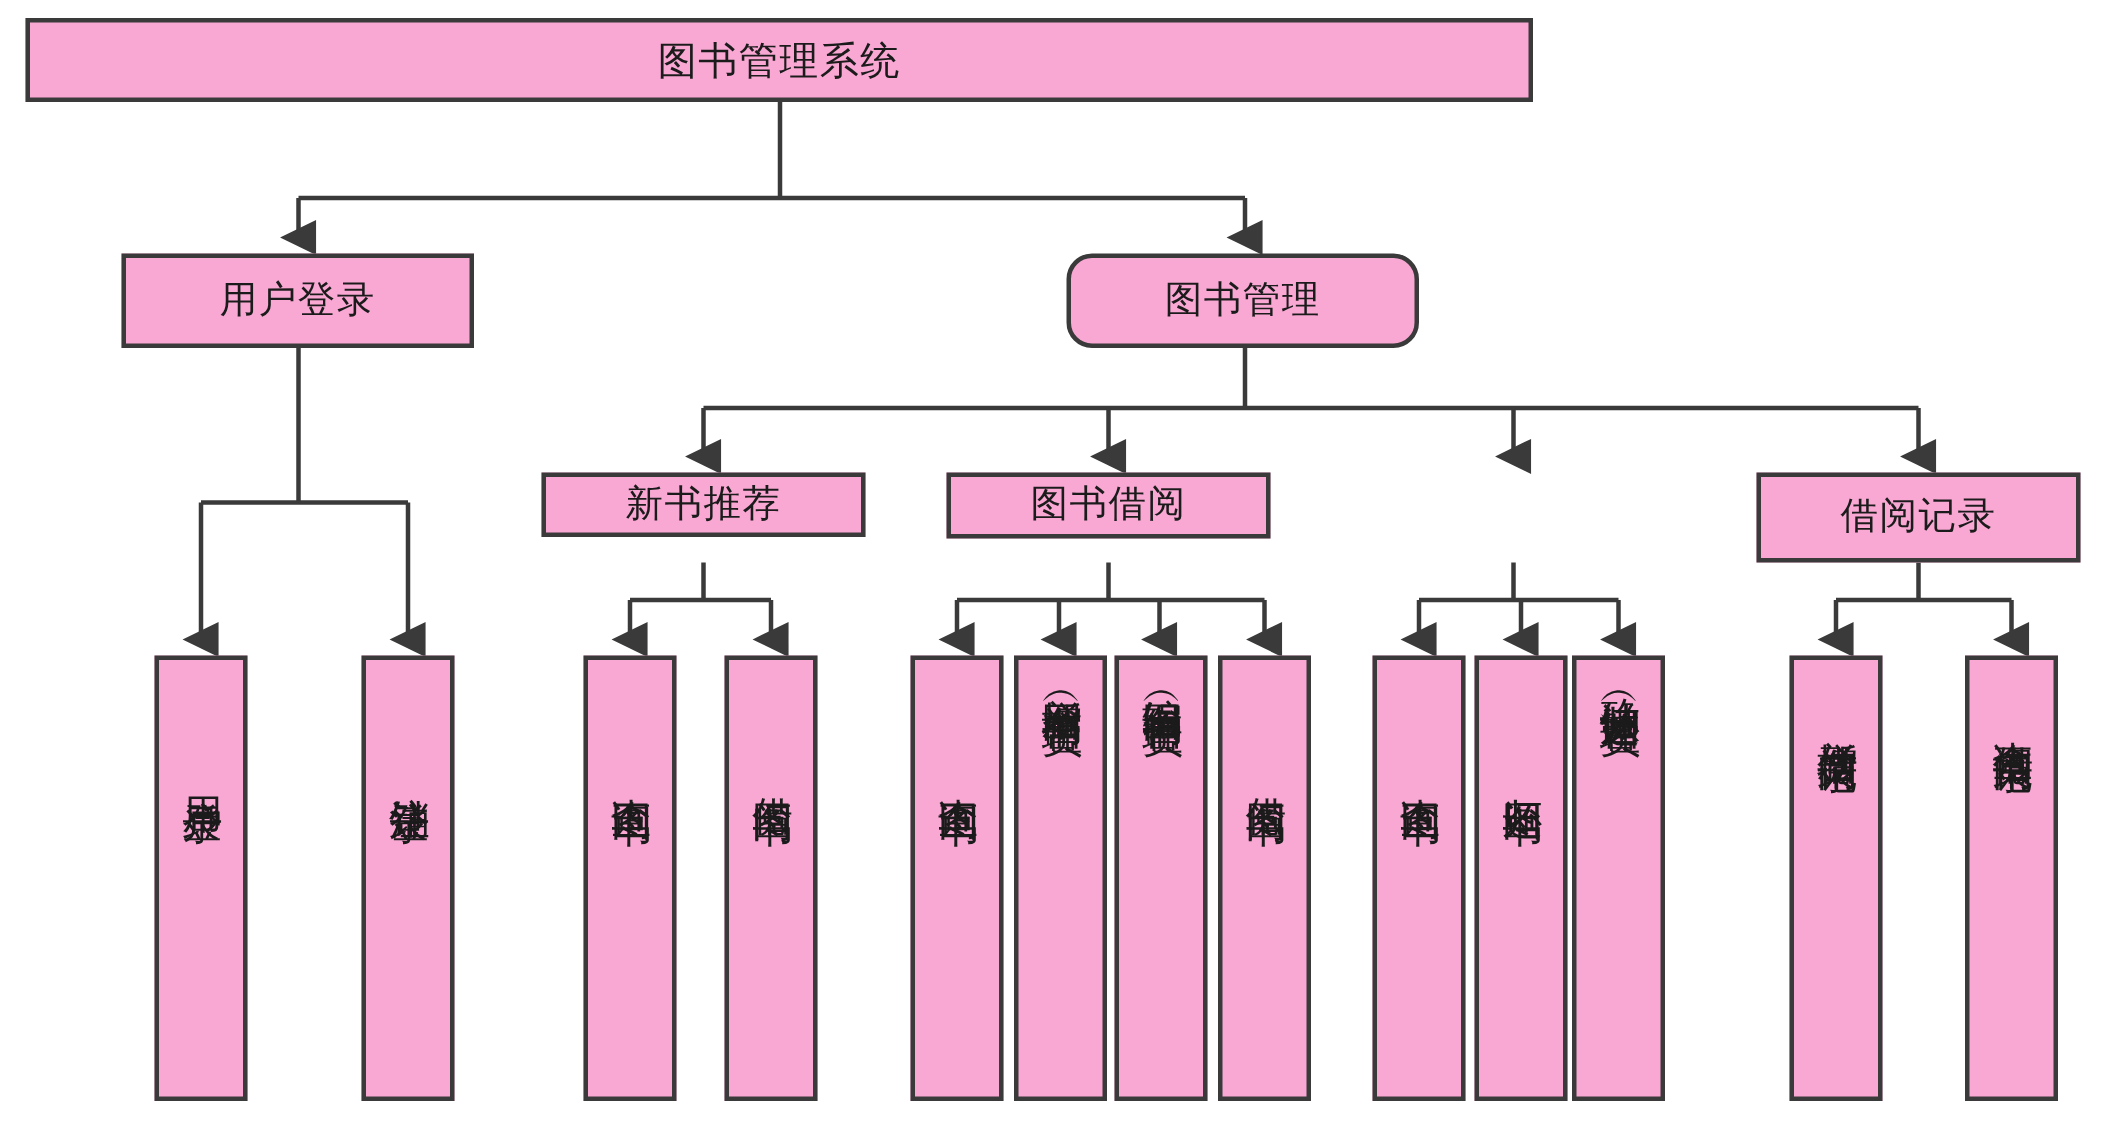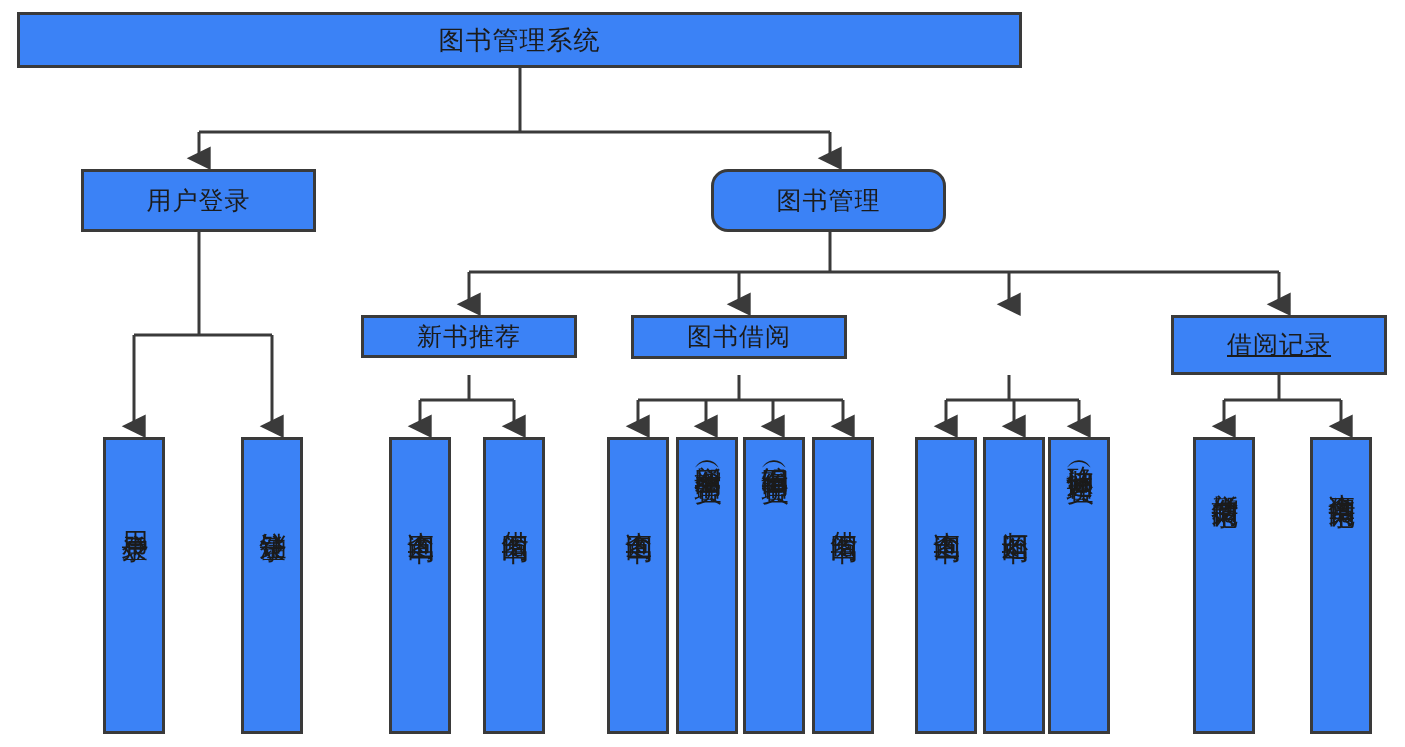--- a/index.html
+++ b/index.html
@@ -22,21 +22,21 @@
     left: 0;
     top: 0;
     width: 1405px;
     height: 747px;
     pointer-events: none;
   }
   .node {
     position: absolute;
     box-sizing: border-box;
     border: 3px solid #3a3a3a;
-    background: #3b82f6;
+    background: #f9a8d4;
     display: flex;
     align-items: center;
     justify-content: center;
     color: #1b1b1b;
   }
   .node-h .node-label {
     font-size: 25px;
     line-height: 1.1;
     white-space: nowrap;
     letter-spacing: 1px;
@@ -132,21 +132,21 @@
   <div class="node node-h" style="left:711px; top:169px; width:235px; height:63px;border-radius:17px;">
     <span class="node-label">图书管理</span>
   </div>
 
   <div class="node node-h" style="left:361px; top:315px; width:216px; height:43px;">
     <span class="node-label">新书推荐</span>
   </div>
   <div class="node node-h" style="left:631px; top:315px; width:216px; height:44px;">
     <span class="node-label">图书借阅</span>
   </div>
-  <div class="node node-h" style="left:1171px; top:315px; width:216px; height:60px;text-decoration:underline;">
+  <div class="node node-h" style="left:1171px; top:315px; width:216px; height:60px;">
     <span class="node-label">借阅记录</span>
   </div>
 
   <div class="node node-v" style="left:103px; top:437px; width:62px; height:297px; padding-top:70px;">
     <span class="node-label">用户登录</span>
   </div>
   <div class="node node-v" style="left:241px; top:437px; width:62px; height:297px; padding-top:70px;">
     <span class="node-label">注销登录</span>
   </div>
 

